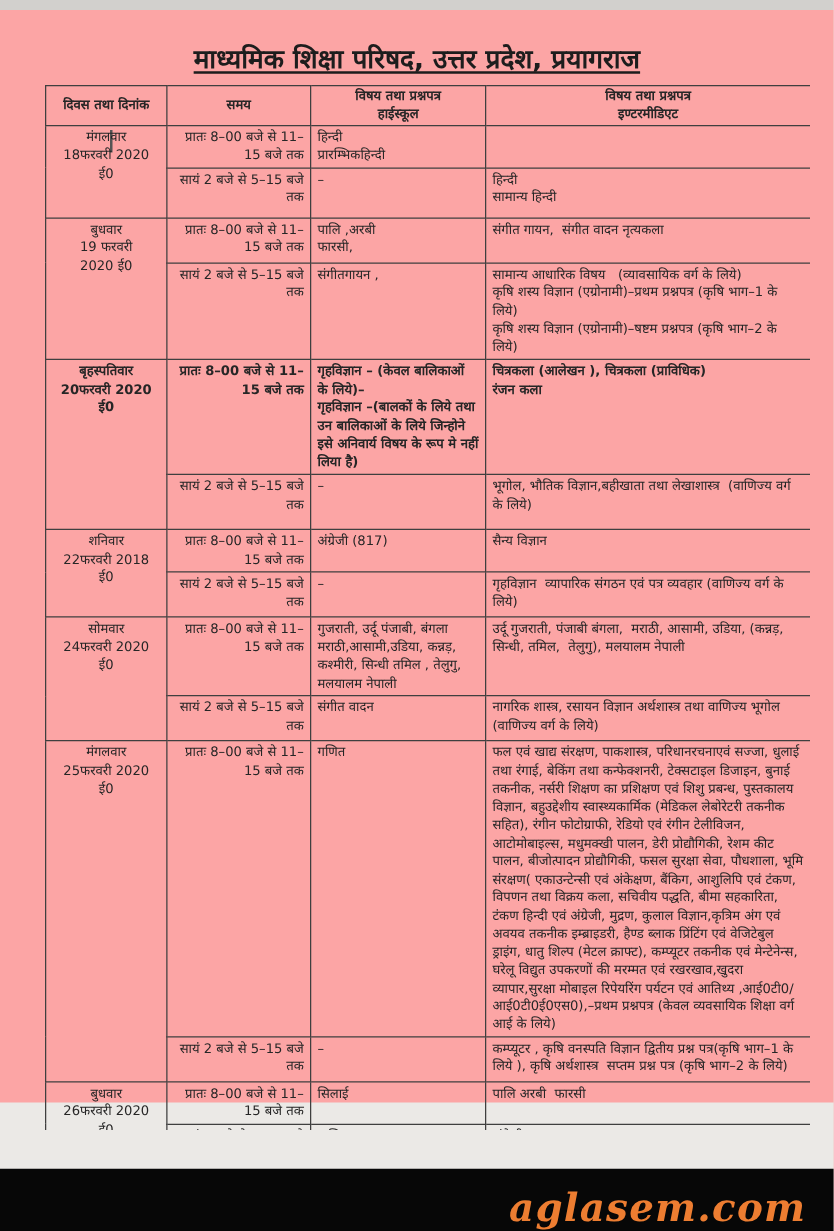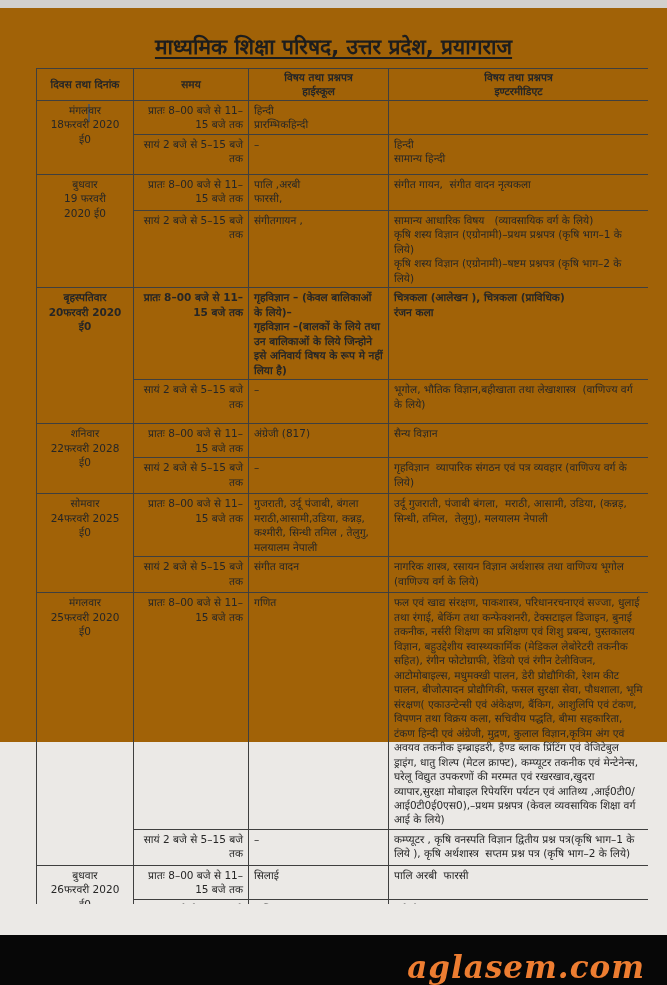--- a/index.html
+++ b/index.html
@@ -4,22 +4,22 @@
 <style>
   html,body{margin:0;padding:0;}
   body{
     width:667px;height:985px;overflow:hidden;position:relative;
     background:#ebe9e6;
     font-family:"DejaVu Sans","Liberation Sans",sans-serif;
     color:#222;
   }
   .top-strip{position:absolute;top:0;left:0;width:667px;height:8px;background:#d2d0cd;}
   .page{
-    position:absolute;top:8px;left:0;width:667px;height:734px;
-    background:#a16207;
+    position:absolute;top:8px;left:0;width:667px;height:874px;
+    background:#fca5a5;
   }
   .scan-artifact{
     position:absolute;left:88px;top:96px;width:2px;height:18px;background:#555;
   }
   .title{
     text-align:center;margin-top:24px;
     font-size:21px;font-weight:bold;color:#1d1d1d;
     text-decoration:underline;
     text-underline-offset:3px;
   }
@@ -140,35 +140,35 @@
 रंजन कला</td>
       </tr>
       <tr class="rh44">
         <td class="c-time">सायं 2 बजे से 5–15 बजे तक</td>
         <td class="c-hs">–</td>
         <td class="c-int">भूगोल, भौतिक विज्ञान,बहीखाता तथा लेखाशास्त्र  (वाणिज्य वर्ग के लिये)</td>
       </tr>
 
       <tr class="rh30">
         <td class="c-day" rowspan="2">शनिवार
-22फरवरी 2028
+22फरवरी 2018
 ई0</td>
         <td class="c-time">प्रातः 8–00 बजे से 11–15 बजे तक</td>
         <td class="c-hs">अंग्रेजी (817)</td>
         <td class="c-int">सैन्य विज्ञान</td>
       </tr>
       <tr class="rh36">
         <td class="c-time">सायं 2 बजे से 5–15 बजे तक</td>
         <td class="c-hs">–</td>
         <td class="c-int">गृहविज्ञान  व्यापारिक संगठन एवं पत्र व्यवहार (वाणिज्य वर्ग के लिये)</td>
       </tr>
 
       <tr class="rh56">
         <td class="c-day" rowspan="2">सोमवार
-24फरवरी 2025
+24फरवरी 2020
 ई0</td>
         <td class="c-time">प्रातः 8–00 बजे से 11–15 बजे तक</td>
         <td class="c-hs">गुजराती, उर्दू पंजाबी, बंगला मराठी,आसामी,उडिया, कन्नड़, कश्मीरी, सिन्धी तमिल , तेलुगु, मलयालम नेपाली</td>
         <td class="c-int">उर्दू गुजराती, पंजाबी बंगला,  मराठी, आसामी, उडिया, (कन्नड़, सिन्धी, तमिल,  तेलुगु), मलयालम नेपाली</td>
       </tr>
       <tr class="rh36">
         <td class="c-time">सायं 2 बजे से 5–15 बजे तक</td>
         <td class="c-hs">संगीत वादन</td>
         <td class="c-int">नागरिक शास्त्र, रसायन विज्ञान अर्थशास्त्र तथा वाणिज्य भूगोल (वाणिज्य वर्ग के लिये)</td>
       </tr>

